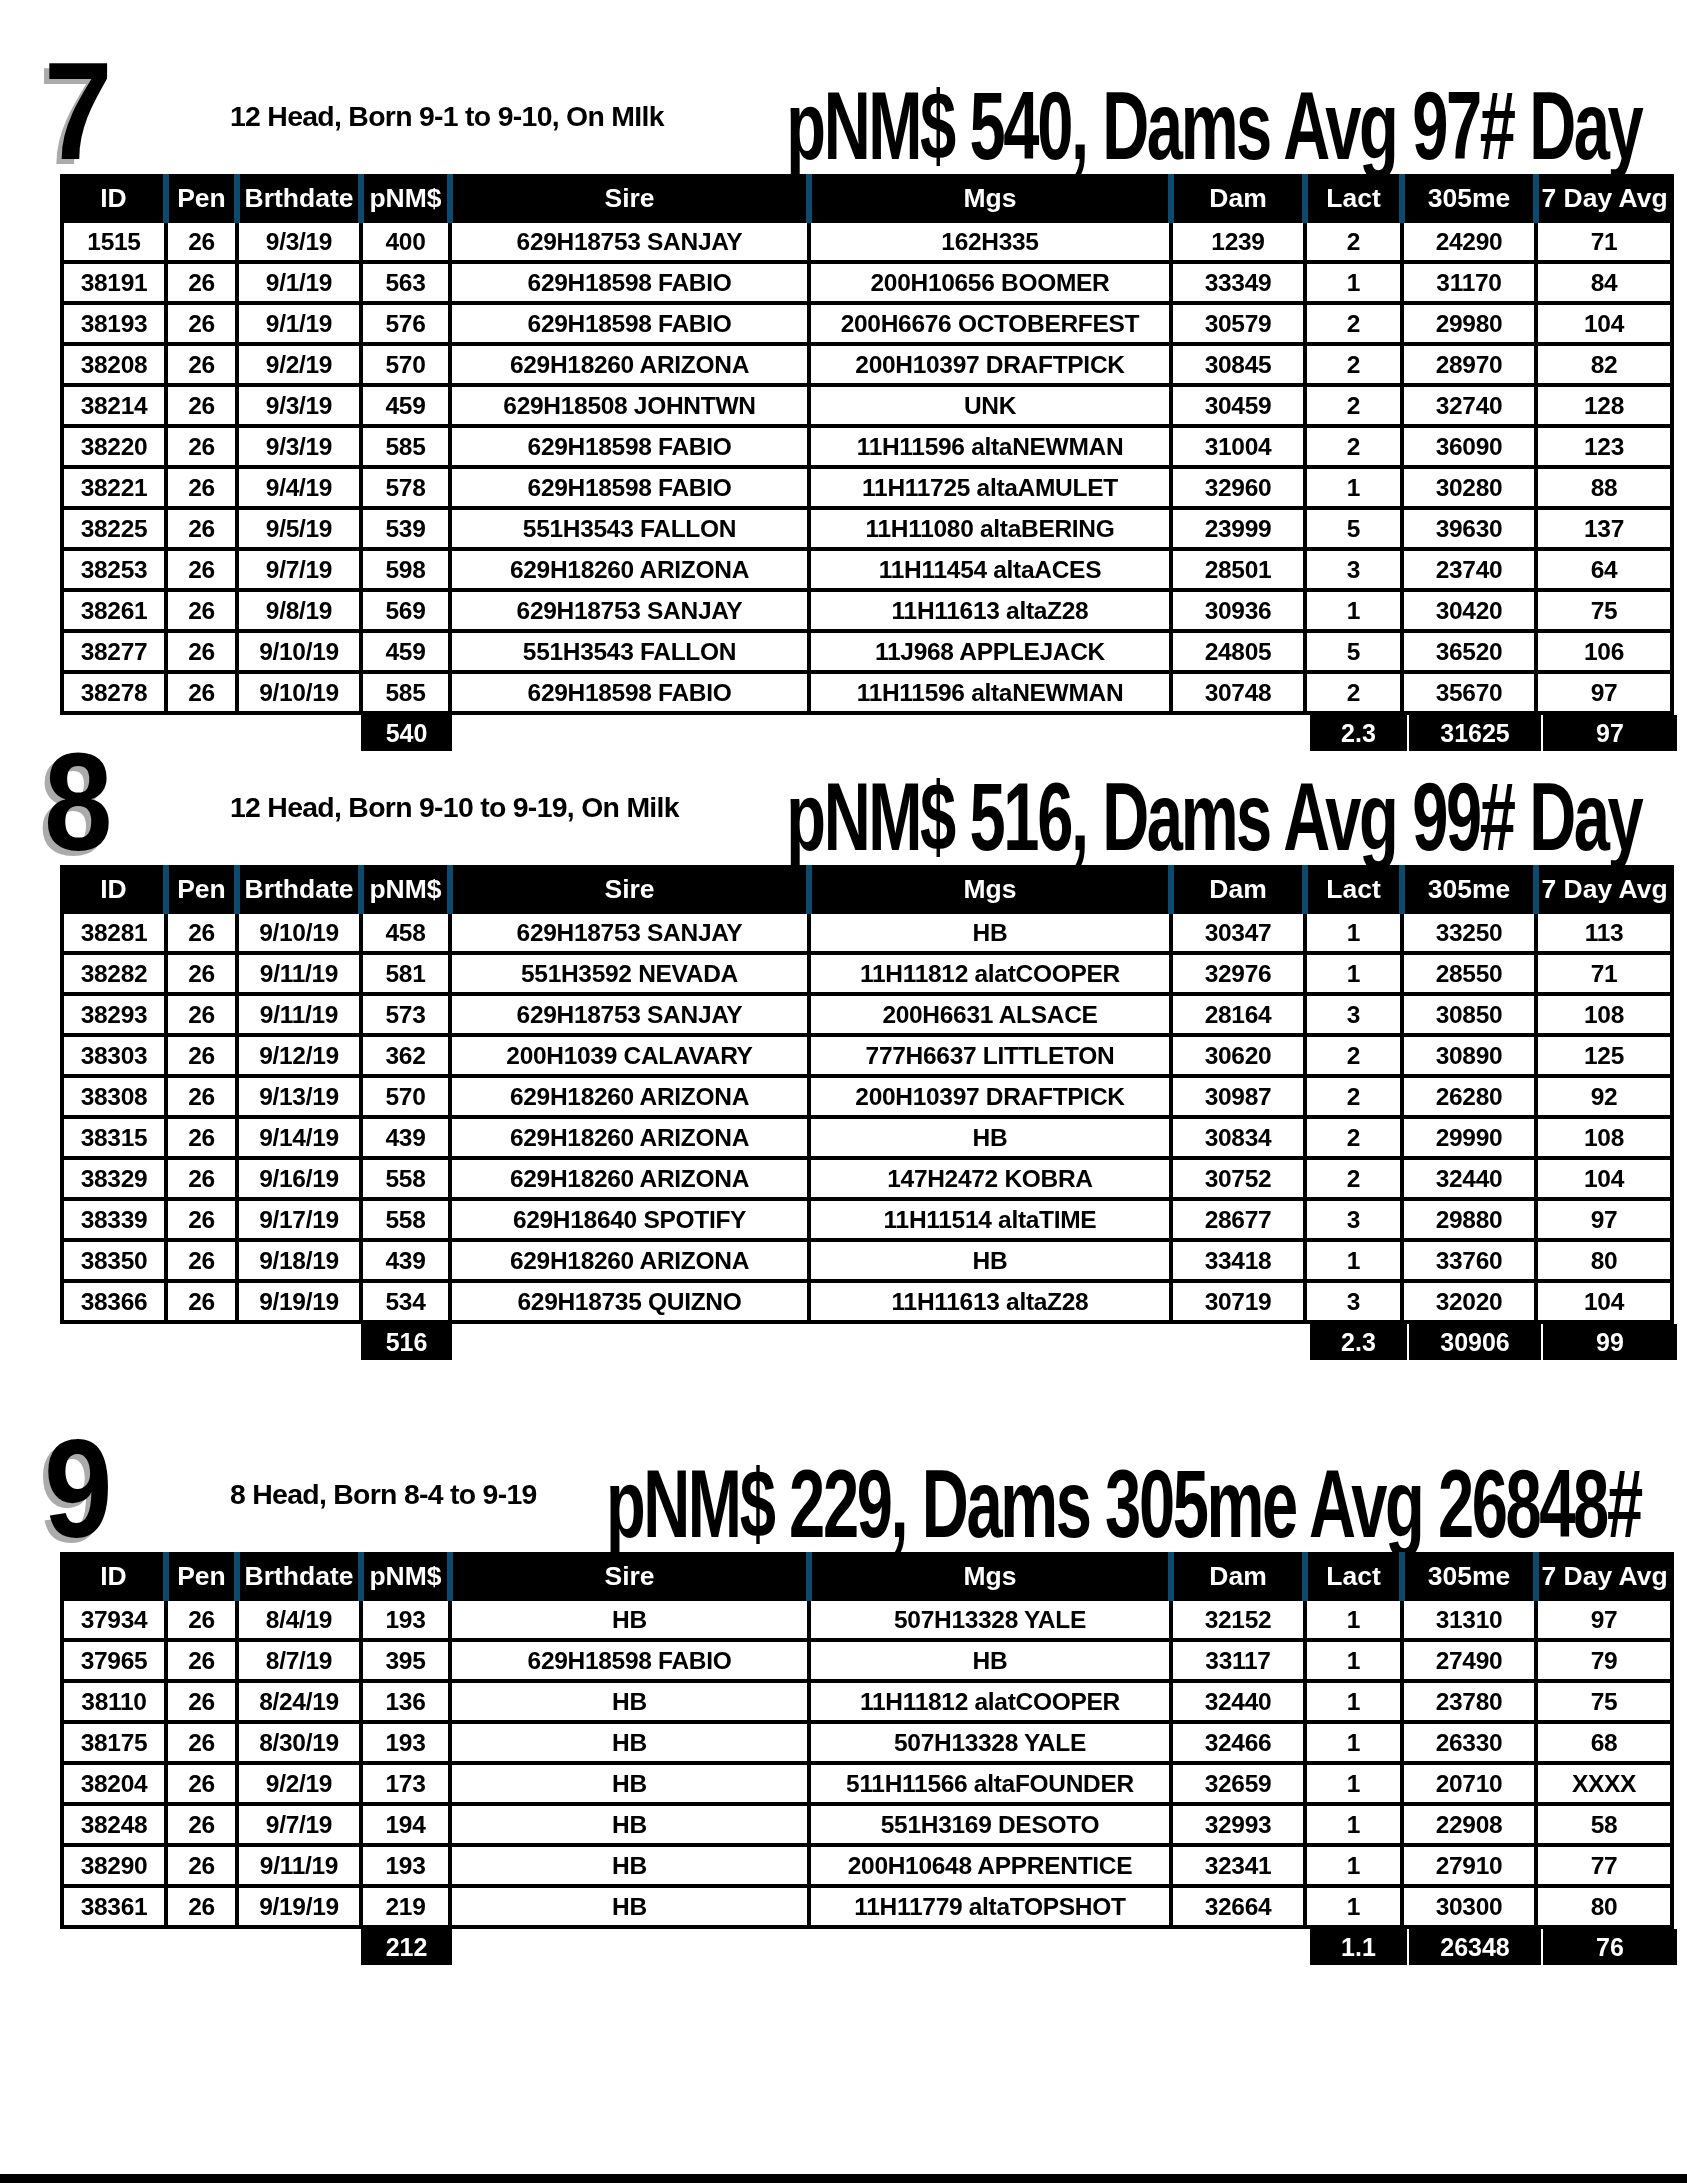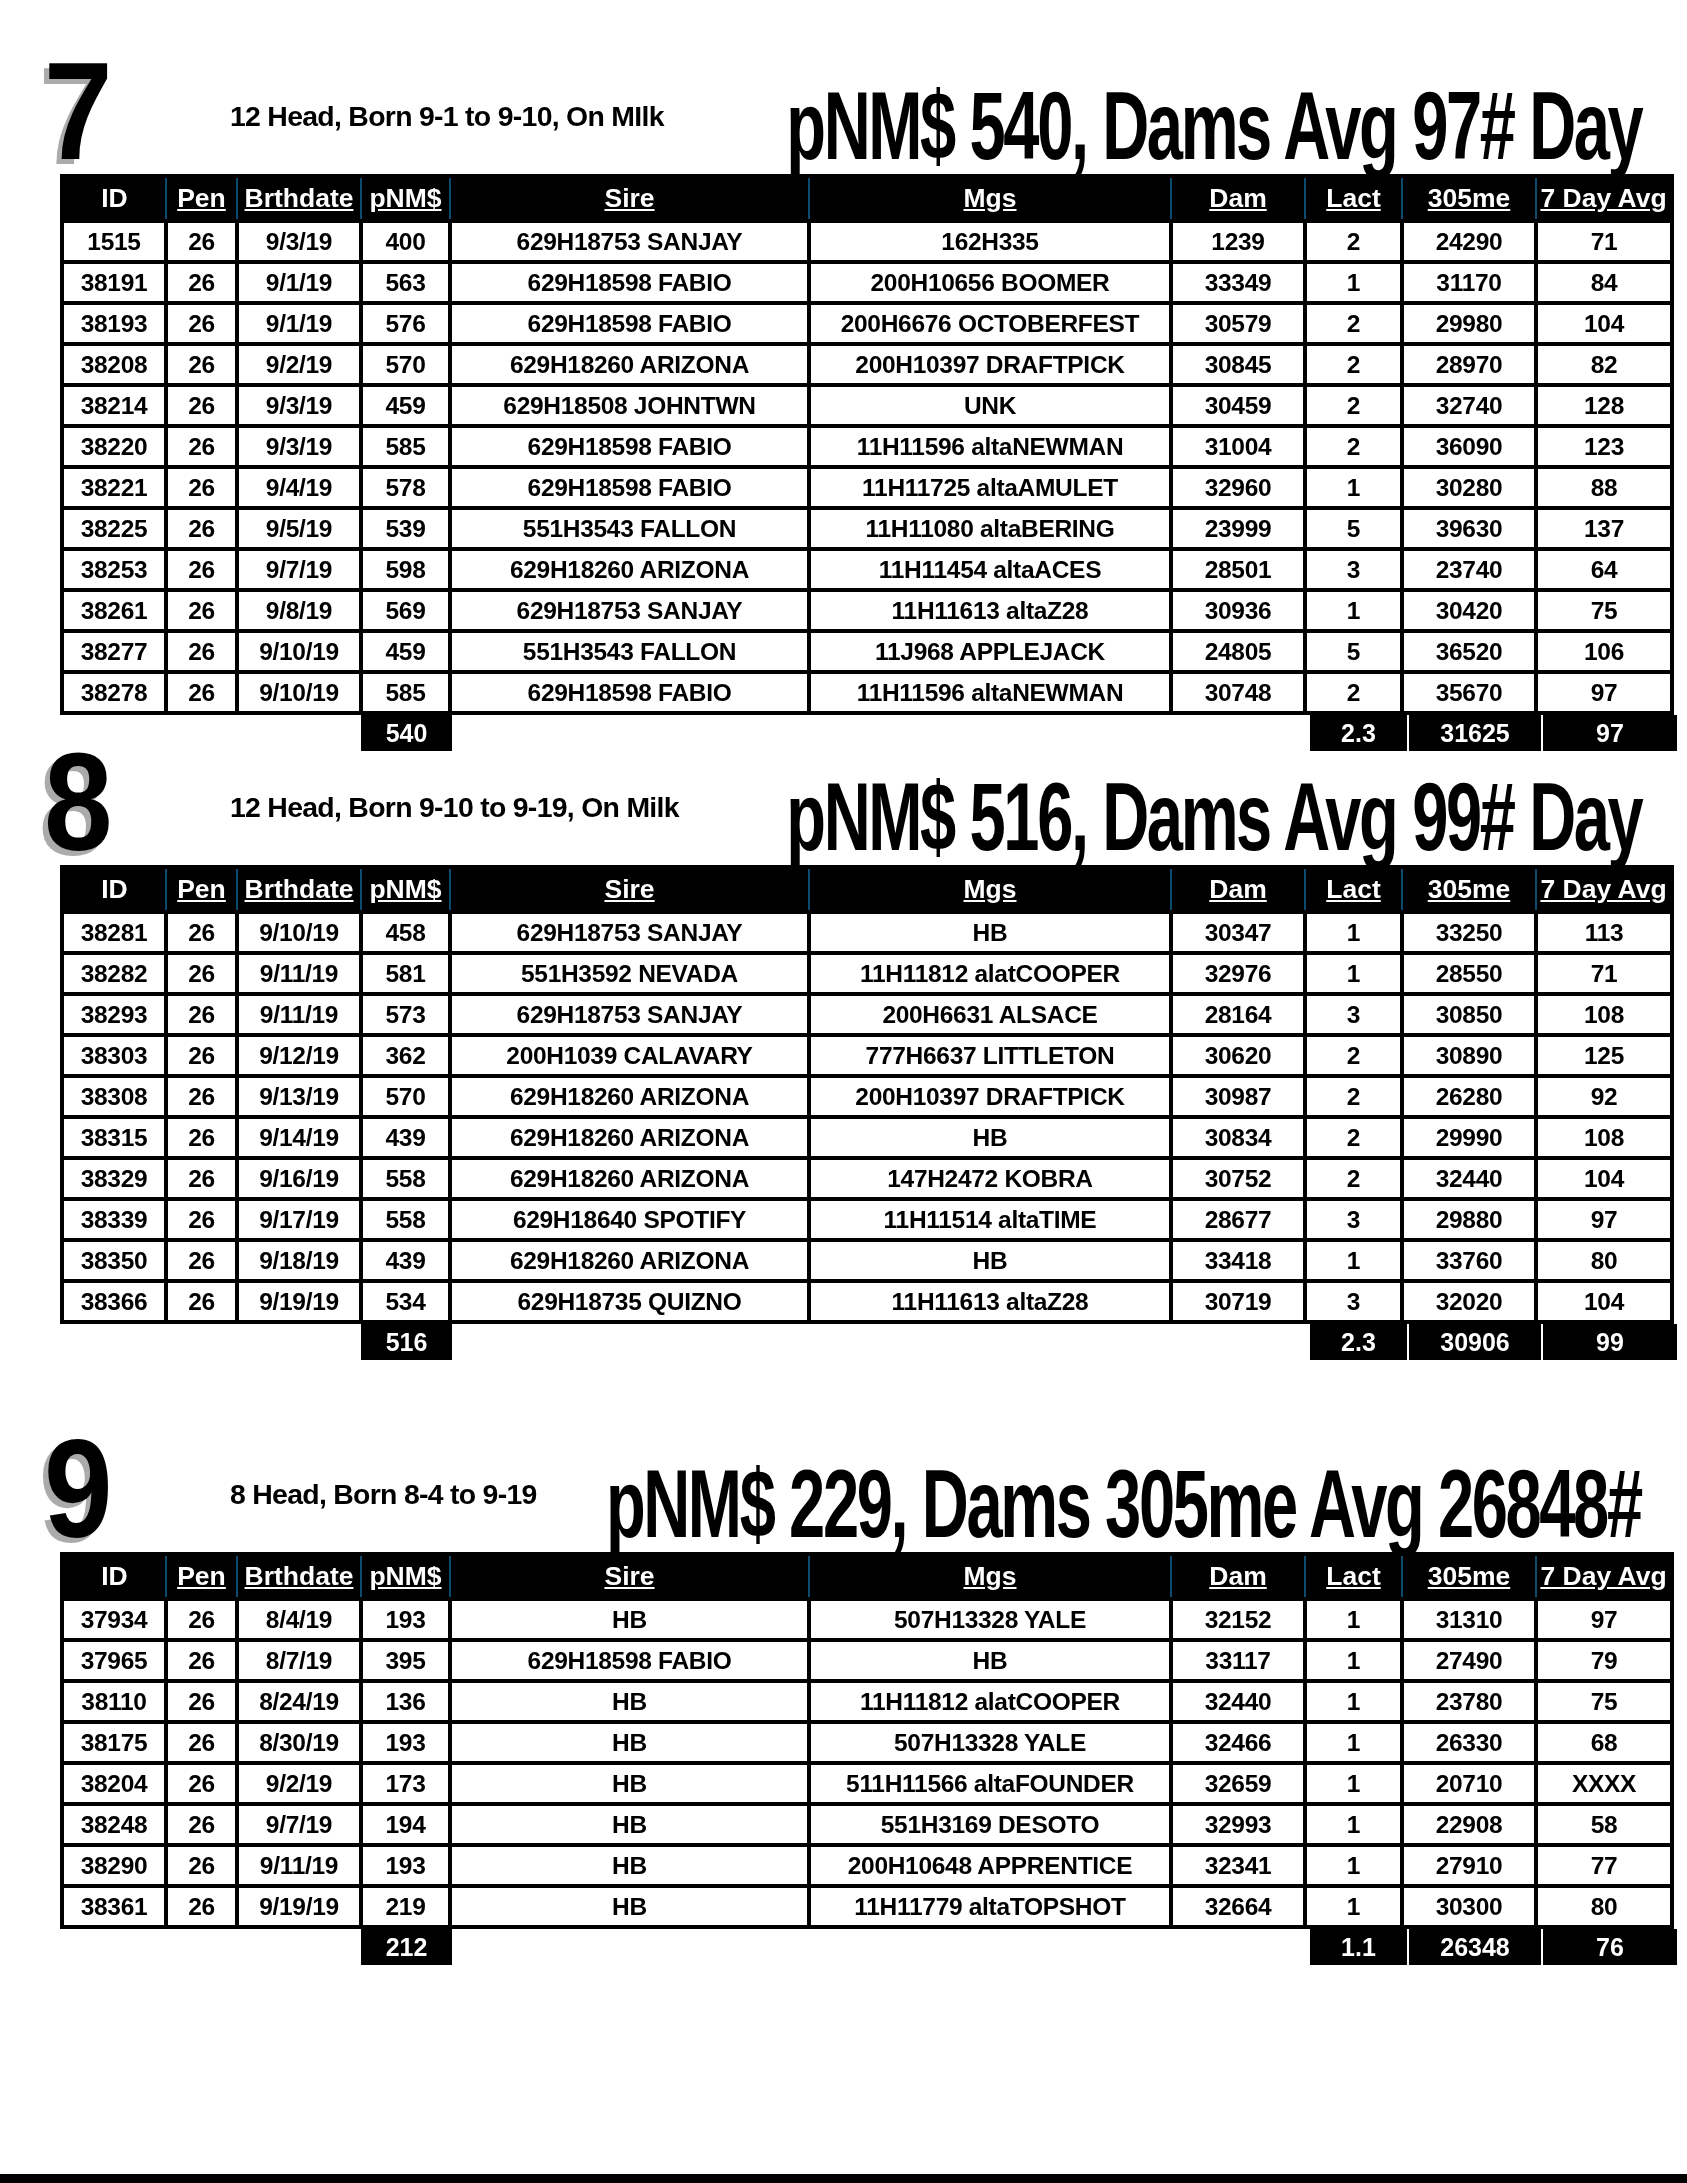--- a/index.html
+++ b/index.html
@@ -33,21 +33,21 @@
   .tablewrap { position:absolute; left:48px; top:111px;margin-left:12px; }
 
   table.heifer { border-collapse:collapse; table-layout:fixed; width:1610px; border:4px solid #000; background:#fff; }
   .c-id{width:104px}.c-pen{width:71px}.c-brth{width:124px}.c-pnm{width:89px}
   .c-sire{width:359px}.c-mgs{width:362px}.c-dam{width:134px}.c-lact{width:97px}
   .c-305{width:134px}.c-day{width:136px}
   thead th {
     background:#000; color:#fff; height:41px;
     font-size:26.5px; font-weight:700; padding:0; text-align:center;
   }
-  thead th + th { border-left:2px solid #0c4a6e;text-decoration:underline; }
+  thead th + th { border-left:6px solid #0c4a6e; }
   tbody td {
     border:4px solid #000; height:37px; padding:0;
     text-align:center; vertical-align:middle;
     font-size:24.5px; font-weight:700; letter-spacing:-0.3px; white-space:nowrap;
   }
 
   .summary {
     display:grid;
     grid-template-columns:106px 71px 124px 91px 361px 363px 134px 97px 134px 136px;
     width:1618px;

